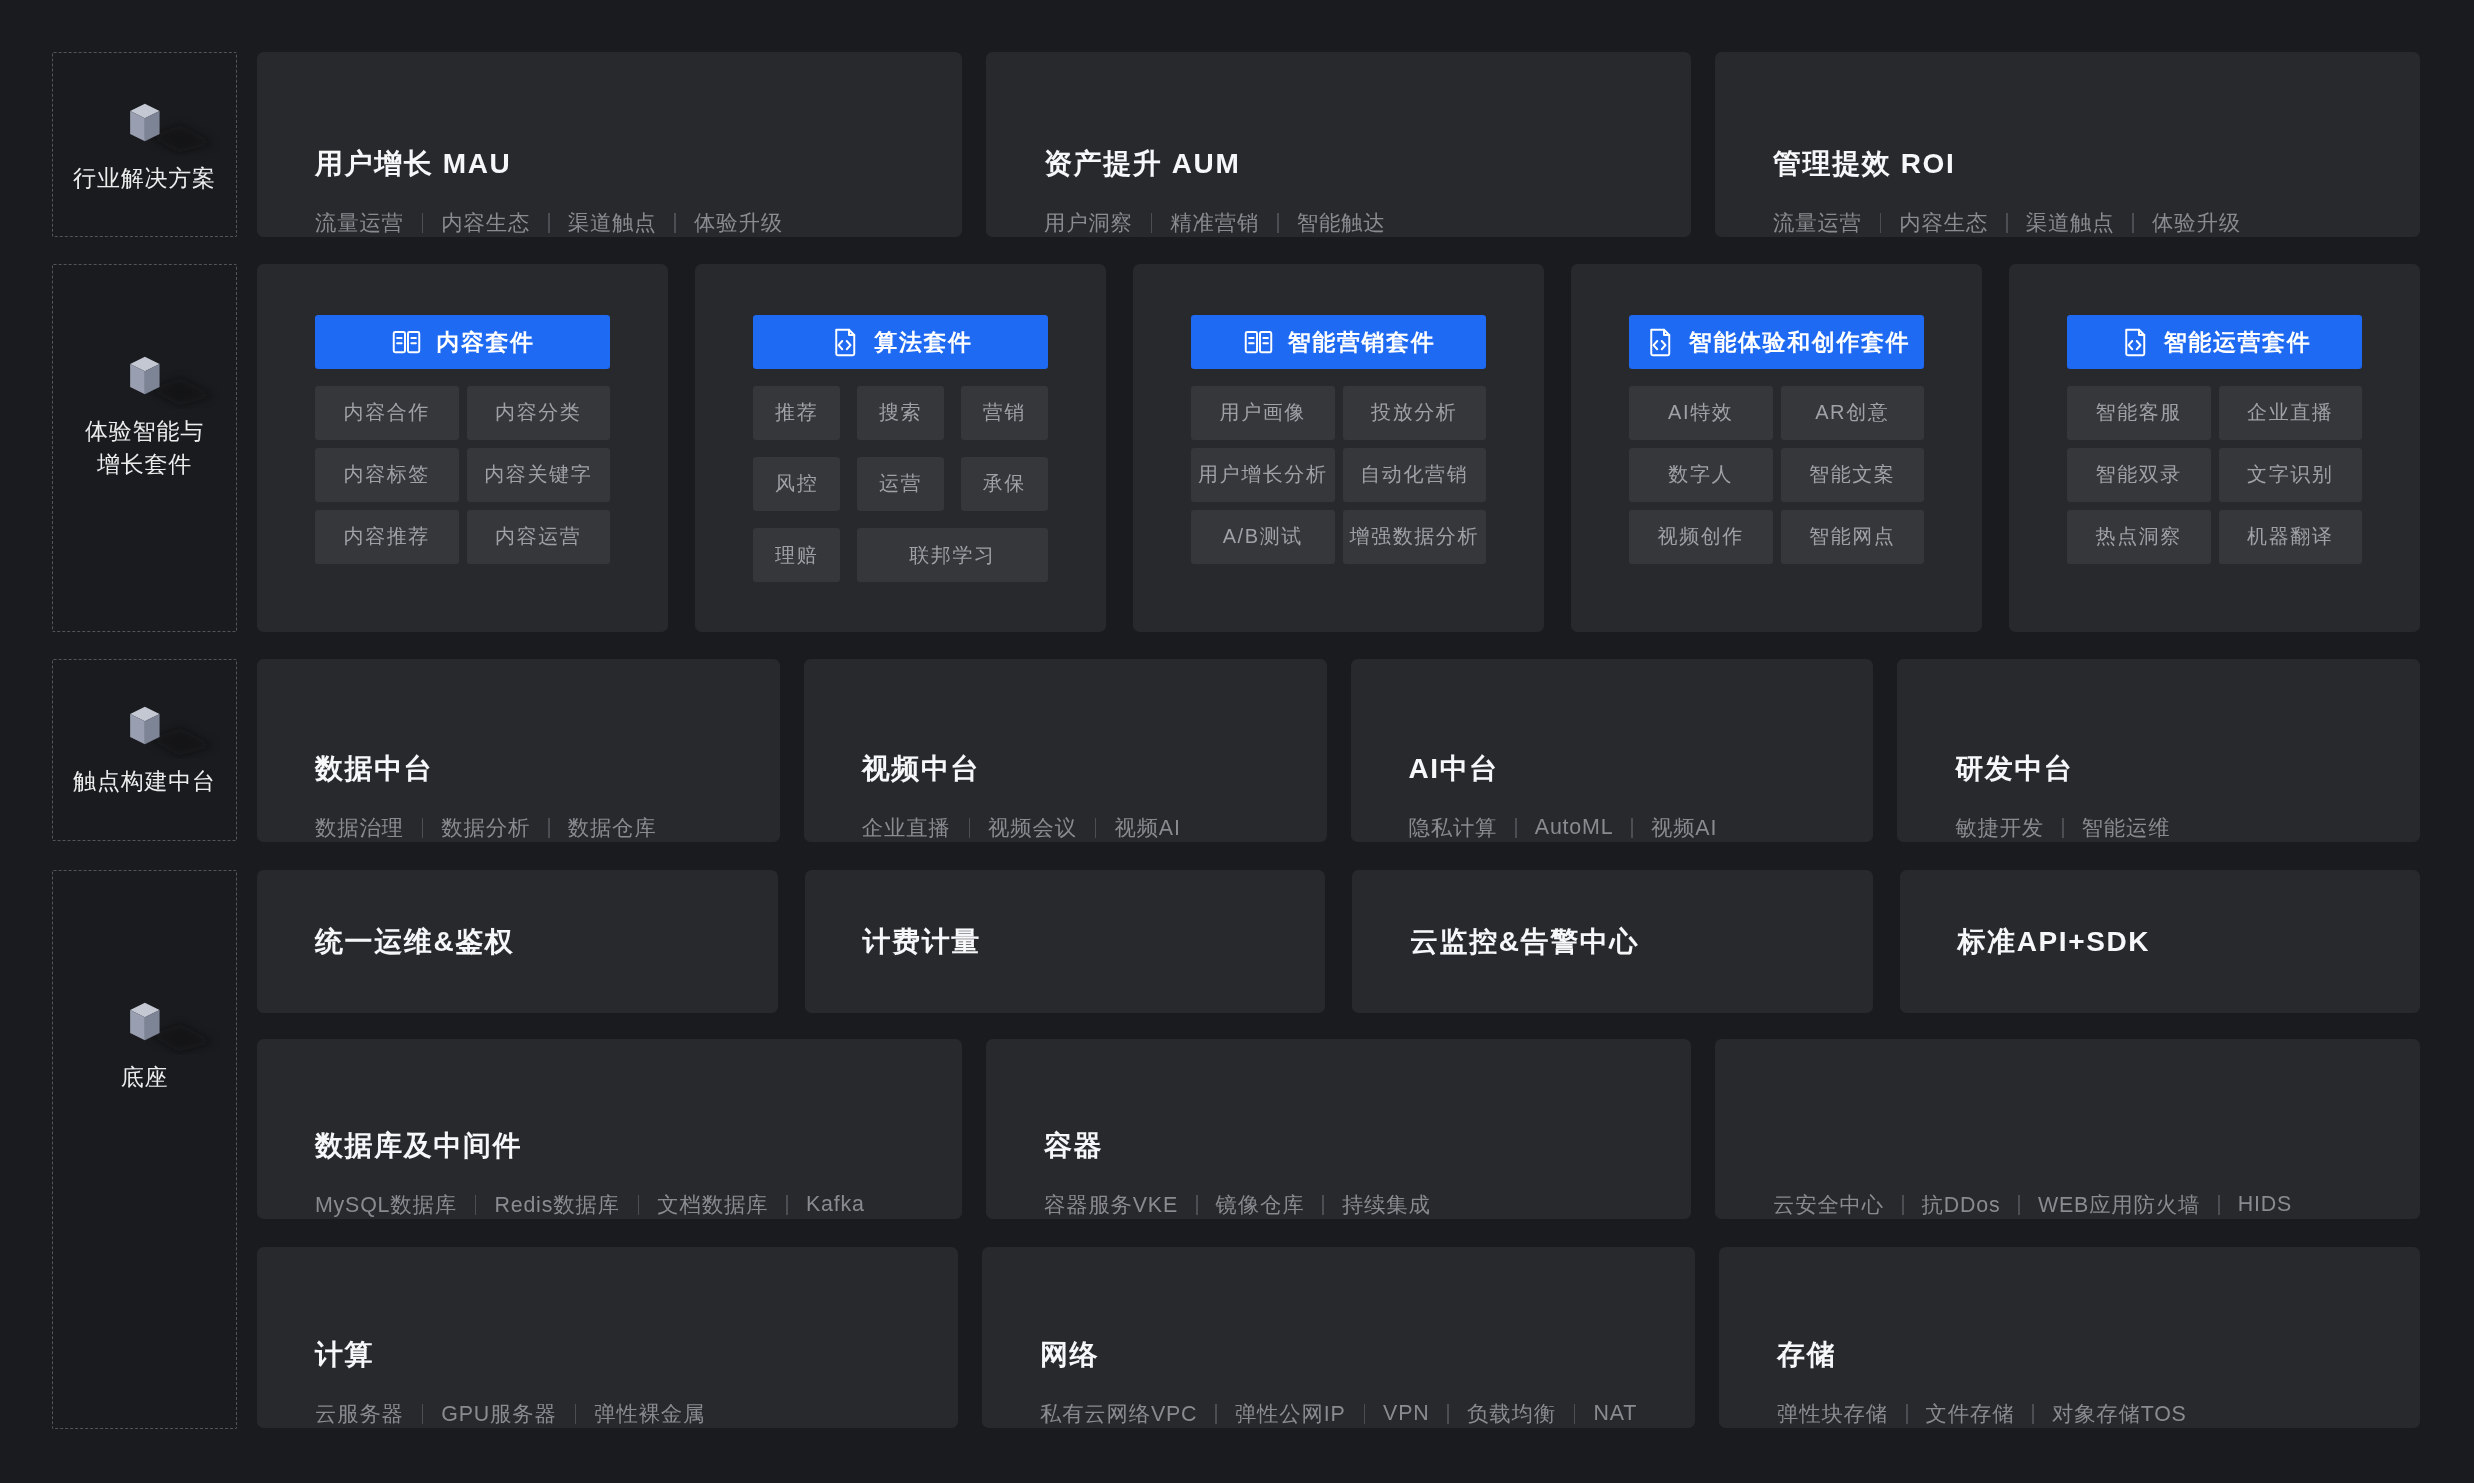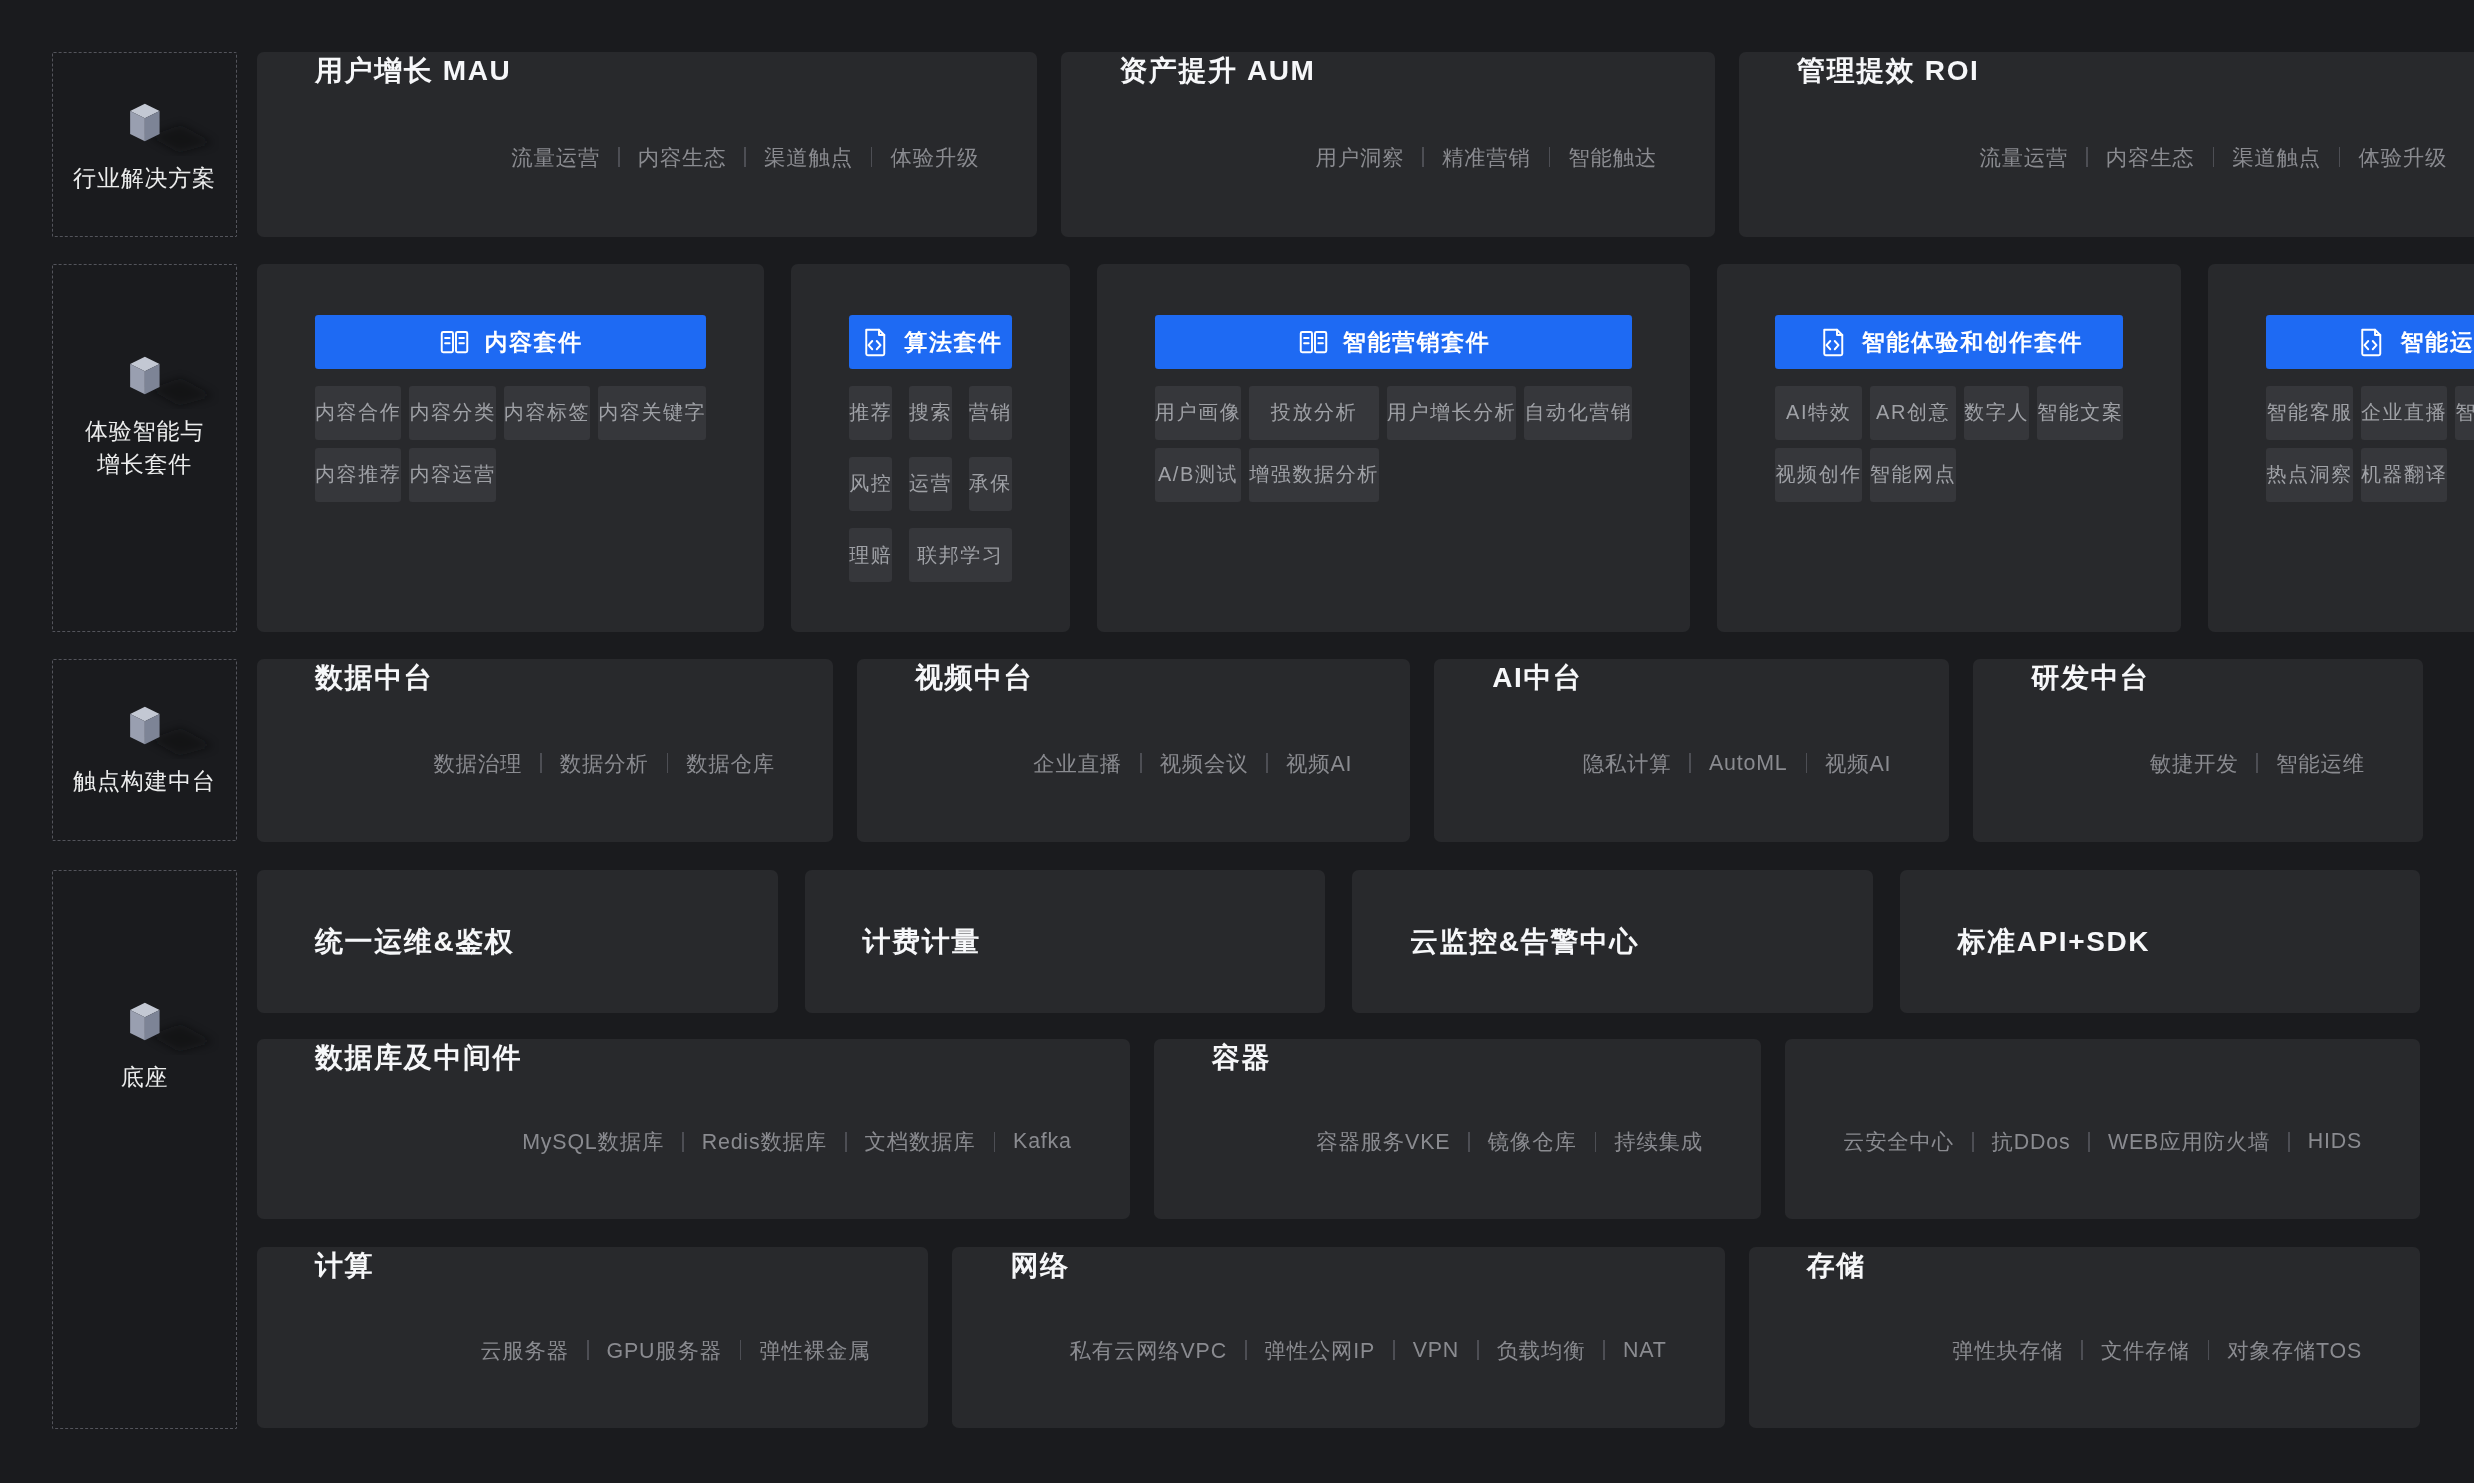--- a/index.html
+++ b/index.html
@@ -25,30 +25,30 @@
   #row-solutions{top:52px;height:185px;gap:24px}
   #row-suites{top:264px;height:368px;gap:27px}
   #row-platforms{top:659px;height:183px;gap:24px}
   #row-base-services{top:870px;height:143px;gap:27px}
   #row-infra-db{top:1039px;height:180px;gap:24px}
   #row-infra-base{top:1247px;height:181px;gap:24px}
 
   .card{background:#28292c;border-radius:6.6px;box-sizing:border-box;flex:1;}
 
   
-  .info-card{display:flex;flex-direction:row;justify-content:space-between;padding:0 58px;}
+  .info-card{display:flex;flex-direction:column;justify-content:flex-end;padding:0 58px;}
   .info-title{font-size:28px;font-weight:700;color:#f6f7f9;letter-spacing:1.6px;white-space:nowrap;}
   .info-tags{margin-top:25px;display:flex;align-items:center;font-size:21.4px;color:#8a8b90;letter-spacing:0.8px;white-space:nowrap;}
   .tag-sep{display:inline-block;width:1.6px;height:20px;background:#4d4e54;margin:0 18px;}
 
   
   .suite-card{padding:51px 58px 0 58px;}
   .suite-btn{height:54px;background:#1e6af3;border-radius:3.3px;display:flex;align-items:center;justify-content:center;gap:13px;color:#ffffff;font-size:23px;font-weight:600;letter-spacing:1.6px;cursor:pointer;}
   .chips{margin-top:16.5px;display:grid;gap:17.3px 16.5px;}
-  .cols2{grid-template-columns:repeat(4,1fr);gap:8px;}
+  .cols2{grid-template-columns:repeat(2,1fr);gap:8px;}
   .cols3{grid-template-columns:repeat(3,1fr);}
   .chip{height:54px;background:#36373b;border-radius:3.3px;display:flex;align-items:center;justify-content:center;font-size:20px;letter-spacing:1.6px;color:#9fa1a6;cursor:pointer;white-space:nowrap;}
   .chip.span2{grid-column:span 2;}
 
   
   .svc-card{display:flex;flex-direction:column;justify-content:center;padding:0 58px;}
   .svc-line{font-size:28px;font-weight:700;color:#f6f7f9;letter-spacing:1.6px;line-height:41px;white-space:nowrap;}
 </style>
 </head>
 <body>

